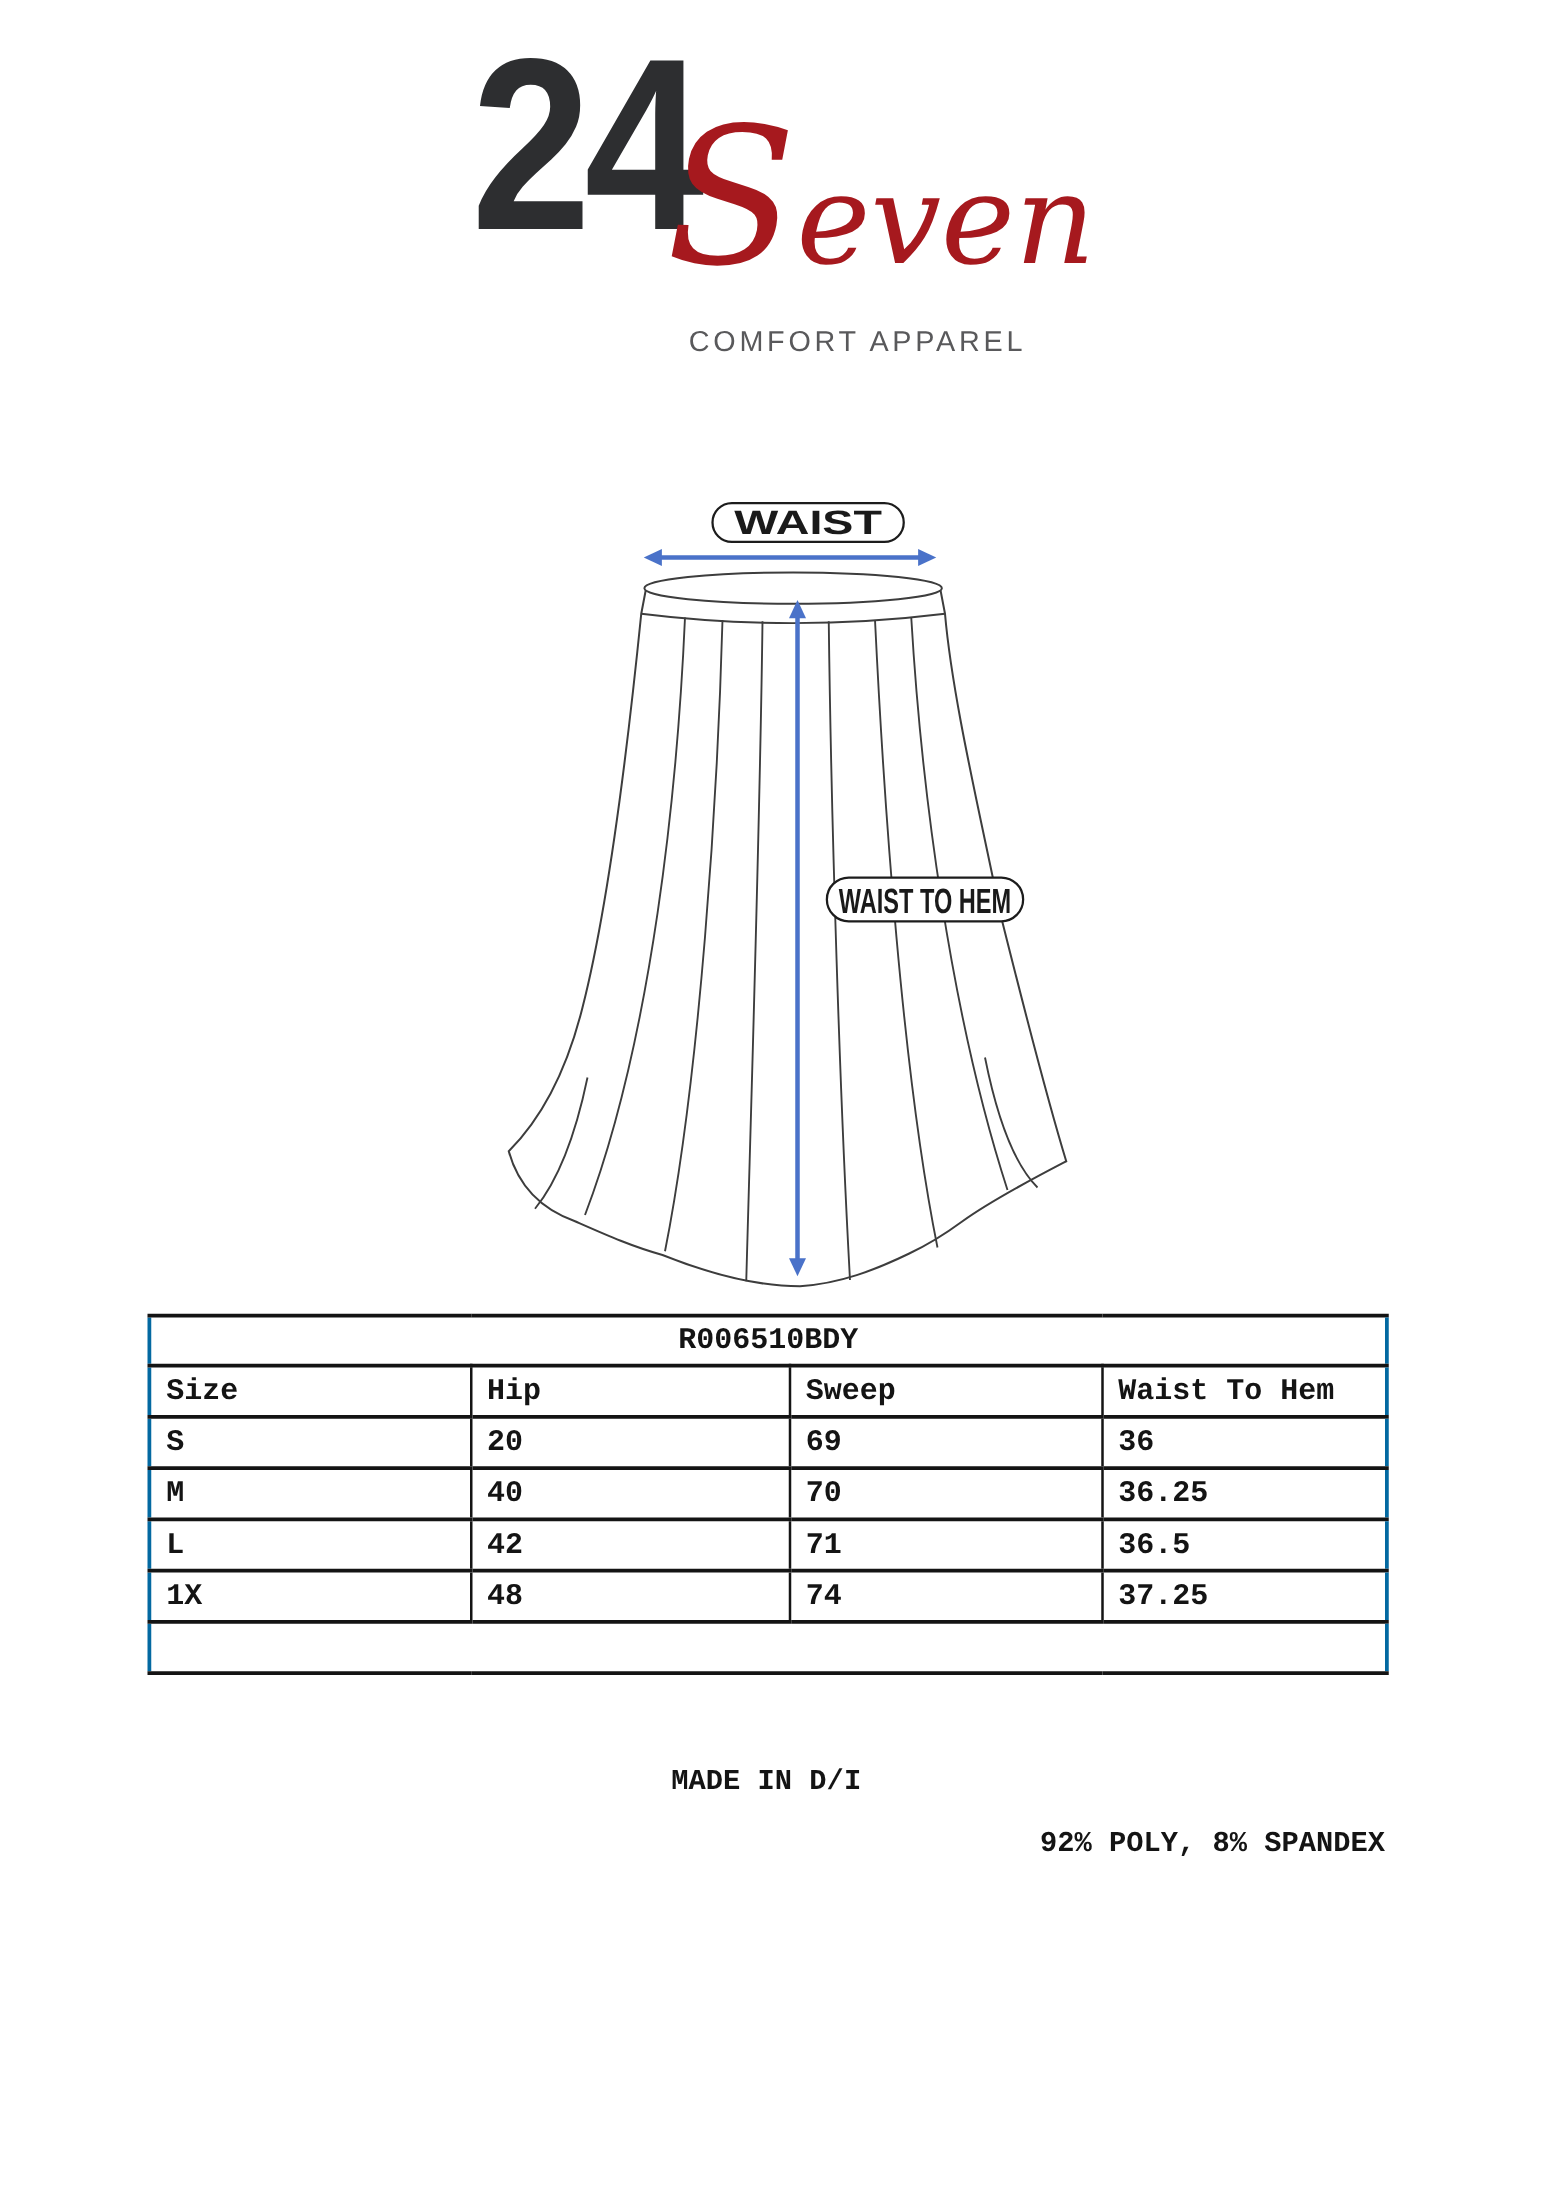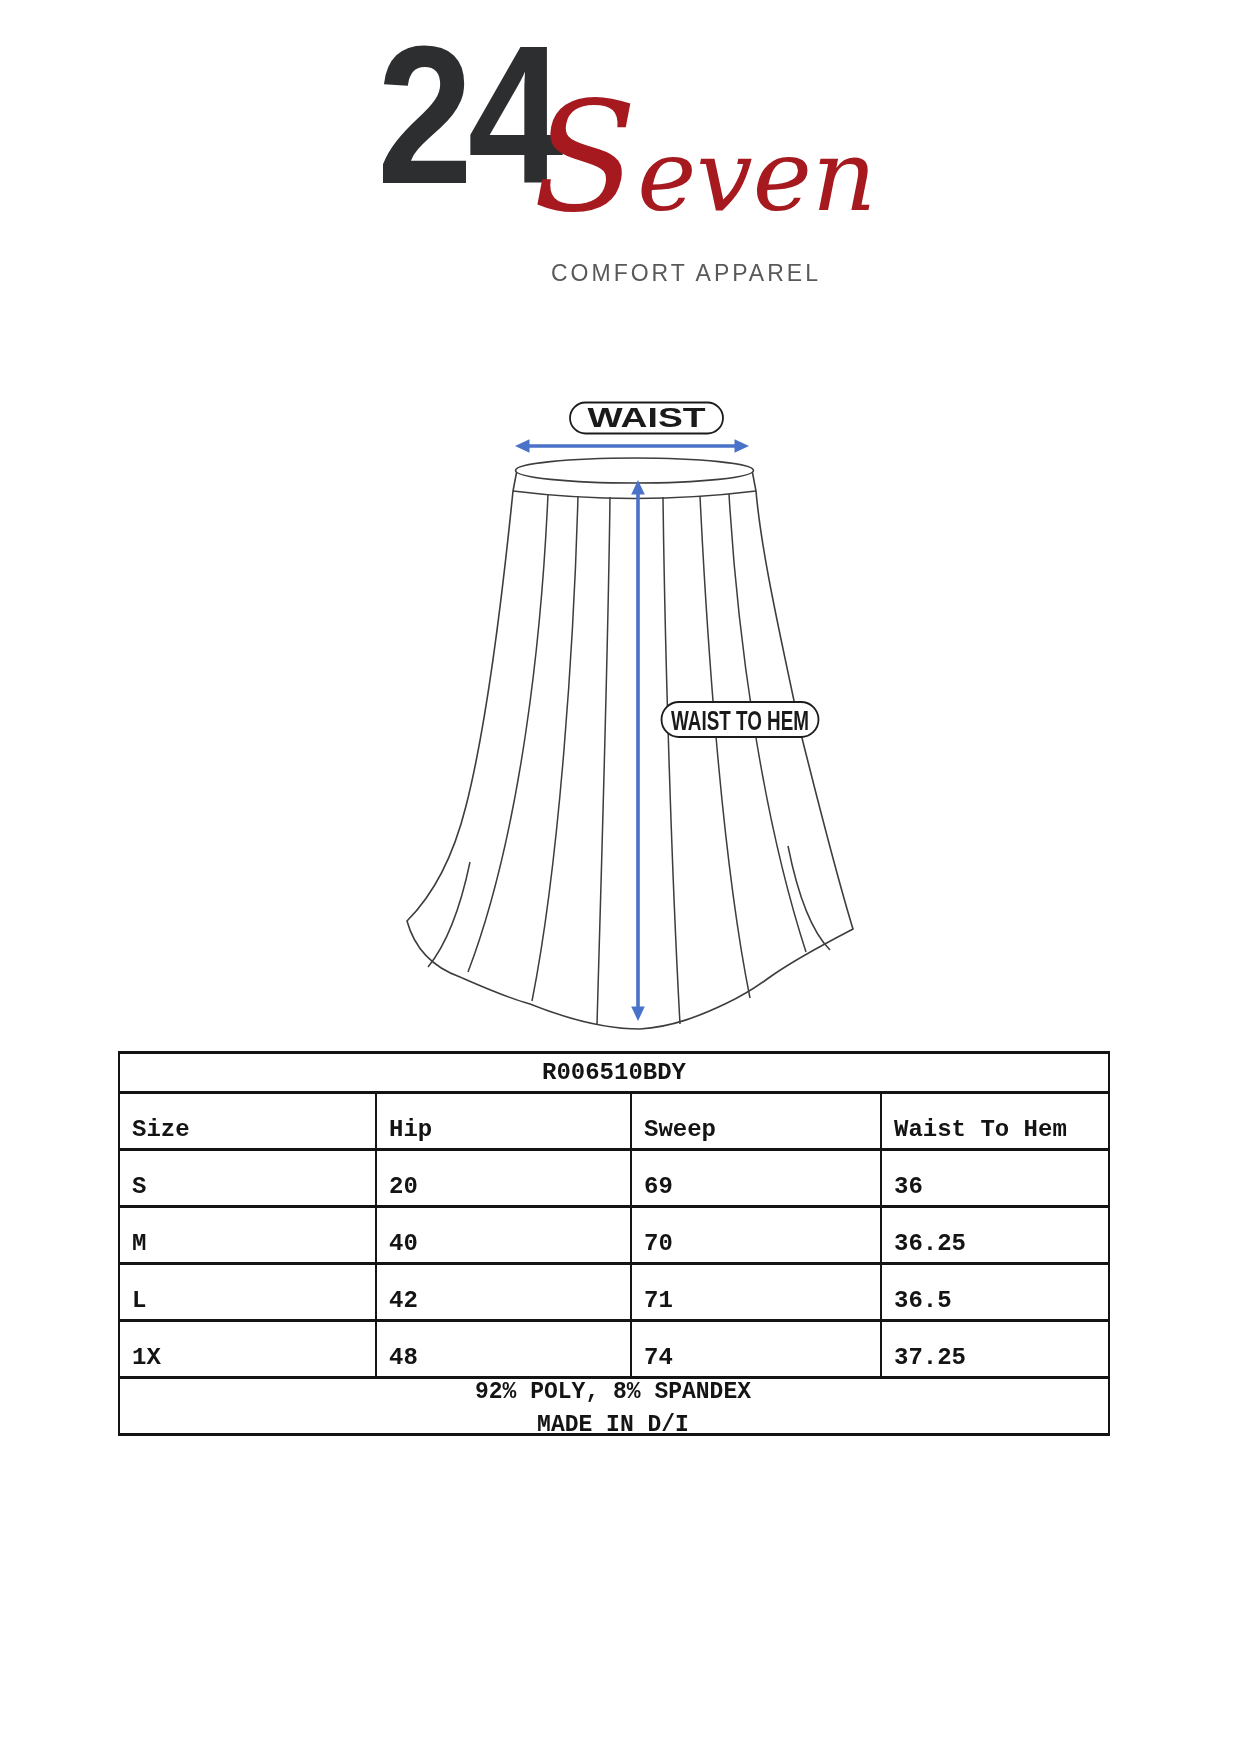--- a/index.html
+++ b/index.html
@@ -38,33 +38,33 @@
   }
   
   .size-table{
     position:absolute;left:118px;top:1051px;width:990px;
     border-collapse:collapse;table-layout:fixed;
     font-family:"Liberation Mono","DejaVu Sans Mono",monospace;
     font-weight:700;font-size:24px;color:#141414;
   }
   .size-table td{
     border:2px solid #141414;border-top-width:3px;border-bottom-width:3px;
-    padding:16px 0 0 12px;height:38px;vertical-align:middle;overflow:hidden;
+    padding:0 0 0 12px;height:38px;vertical-align:middle;overflow:hidden;
   }
   .size-table td.c-title{text-align:center;padding:0;height:37px;}
   .size-table td.c-empty{height:38px;}
-  .size-table{border:1px solid #0369a1;}
+  .size-table{border:3px solid #0369a1;}
   
   .footer-line{
     position:absolute;left:118px;width:990px;text-align:center;
     font-family:"Liberation Mono","DejaVu Sans Mono",monospace;
     font-weight:700;font-size:23px;color:#141414;white-space:nowrap;
   }
   .footer-made{top:1412px;}
-  .footer-fabric{top:1379px;}
+  .footer-fabric{top:1462px;text-align:right;}
 </style>
 </head>
 <body>
 
 <div class="brand-number">24</div>
 <div class="brand-script"><span class="s-cap">S</span><span>even</span></div>
 <div class="brand-tagline">COMFORT APPAREL</div>
 
 <svg class="diagram-svg" viewBox="390 395 480 650" xmlns="http://www.w3.org/2000/svg">
 

